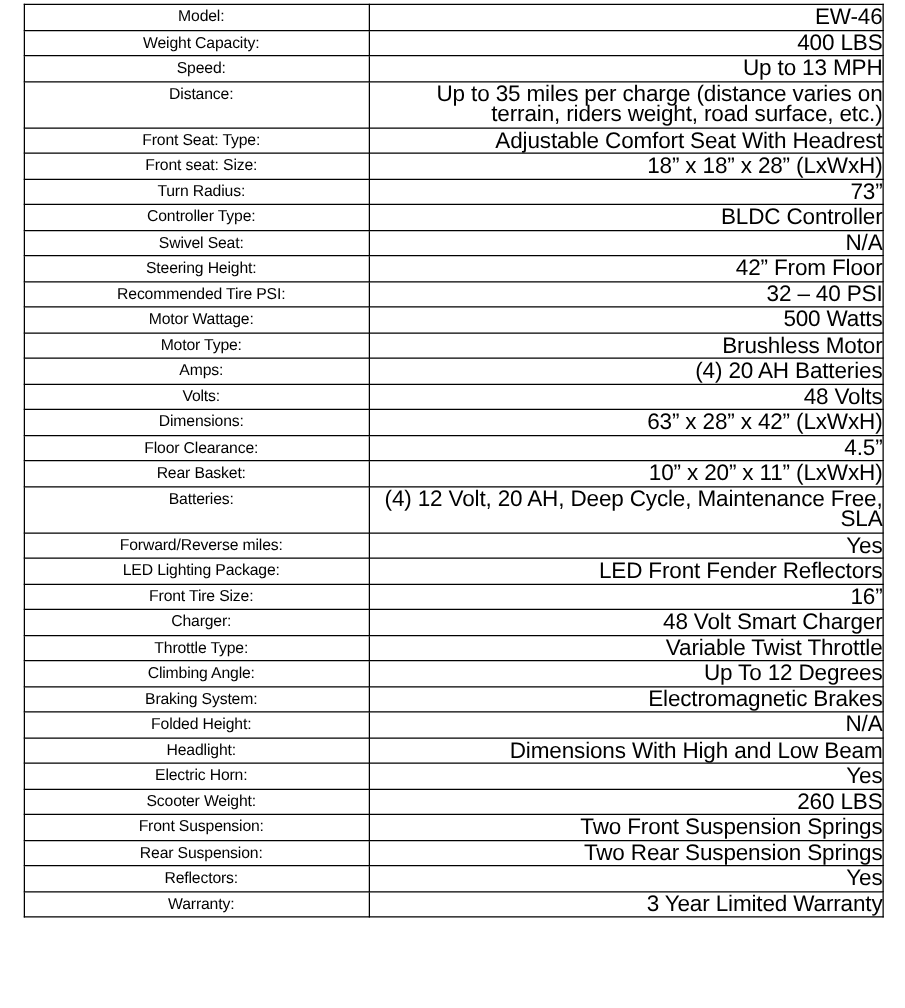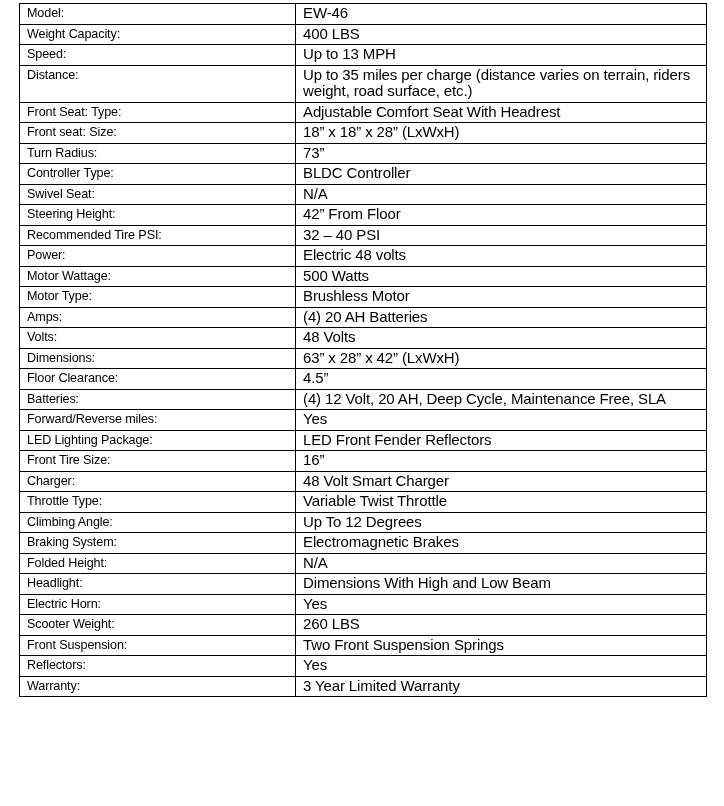--- a/index.html
+++ b/index.html
@@ -42,24 +42,26 @@
     line-height: 16.5px;
     letter-spacing: -0.12px;
     white-space: normal;
     word-break: normal;
     height: 17px;
     box-sizing: border-box;
   }
 
   table.spec-table td.cell-label {
     font-size: 12.6px;
+    text-align: center;
   }
 
   table.spec-table td.cell-value {
-    font-size: 15px;
+    font-size: 18px;
+    text-align: right;
   }
 
   
   table.spec-table tr.row-tall td {
     height: 37px;
     margin-left: 36px;
   }
 </style>
 </head>
 <body>
@@ -109,24 +111,20 @@
         </tr>
         <tr>
           <td class="cell-label">Steering Height:</td>
           <td class="cell-value">42” From Floor</td>
         </tr>
         <tr>
           <td class="cell-label">Recommended Tire PSI:</td>
           <td class="cell-value">32 – 40 PSI</td>
         </tr>
         <tr>
-          <td class="cell-label">Power:</td>
-          <td class="cell-value">Electric 48 volts</td>
-        </tr>
-        <tr>
           <td class="cell-label">Motor Wattage:</td>
           <td class="cell-value">500 Watts</td>
         </tr>
         <tr>
           <td class="cell-label">Motor Type:</td>
           <td class="cell-value">Brushless Motor</td>
         </tr>
         <tr>
           <td class="cell-label">Amps:</td>
           <td class="cell-value">(4) 20 AH Batteries</td>
@@ -137,20 +135,24 @@
         </tr>
         <tr>
           <td class="cell-label">Dimensions:</td>
           <td class="cell-value">63” x 28” x 42” (LxWxH)</td>
         </tr>
         <tr>
           <td class="cell-label">Floor Clearance:</td>
           <td class="cell-value">4.5”</td>
         </tr>
         <tr>
+          <td class="cell-label">Rear Basket:</td>
+          <td class="cell-value">10” x 20” x 11” (LxWxH)</td>
+        </tr>
+        <tr>
           <td class="cell-label">Batteries:</td>
           <td class="cell-value">(4) 12 Volt, 20 AH, Deep Cycle, Maintenance Free, SLA</td>
         </tr>
         <tr>
           <td class="cell-label">Forward/Reverse miles:</td>
           <td class="cell-value">Yes</td>
         </tr>
         <tr>
           <td class="cell-label">LED Lighting Package:</td>
           <td class="cell-value">LED Front Fender Reflectors</td>
@@ -187,20 +189,24 @@
           <td class="cell-label">Electric Horn:</td>
           <td class="cell-value">Yes</td>
         </tr>
         <tr>
           <td class="cell-label">Scooter Weight:</td>
           <td class="cell-value">260 LBS</td>
         </tr>
         <tr>
           <td class="cell-label">Front Suspension:</td>
           <td class="cell-value">Two Front Suspension Springs</td>
+        </tr>
+        <tr>
+          <td class="cell-label">Rear Suspension:</td>
+          <td class="cell-value">Two Rear Suspension Springs</td>
         </tr>
         <tr>
           <td class="cell-label">Reflectors:</td>
           <td class="cell-value">Yes</td>
         </tr>
         <tr>
           <td class="cell-label">Warranty:</td>
           <td class="cell-value">3 Year Limited Warranty</td>
         </tr>
       </tbody>

